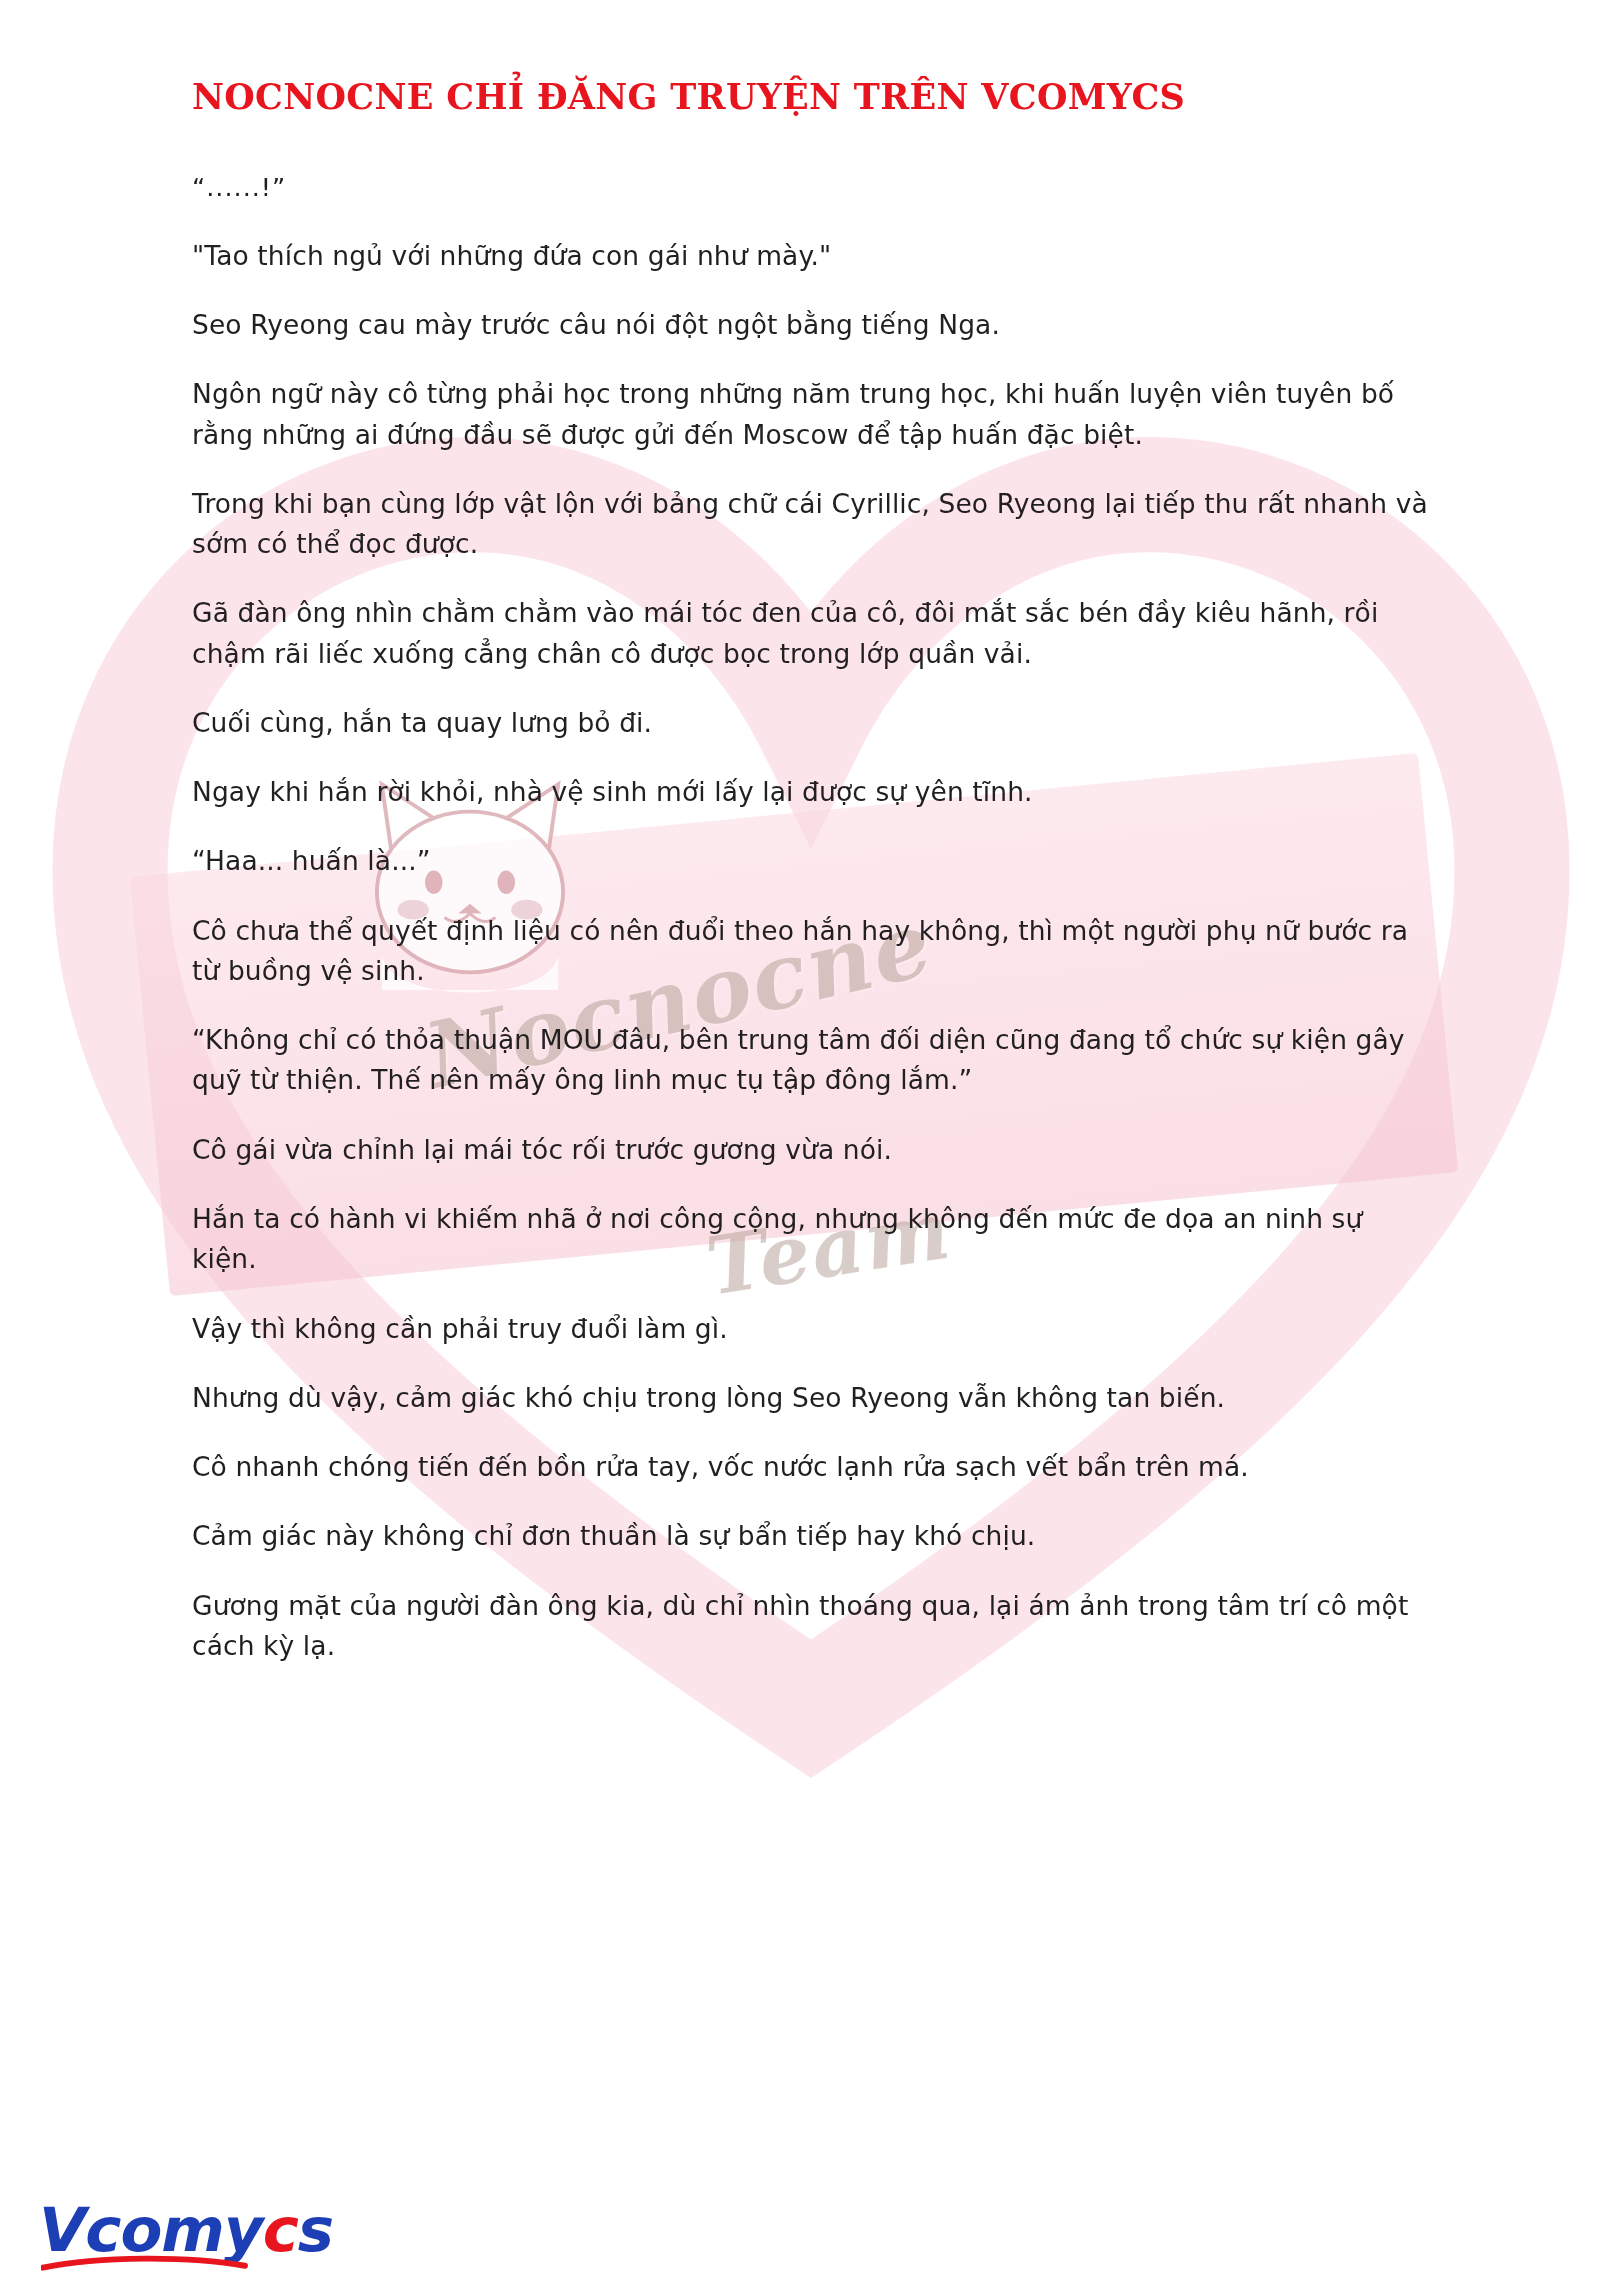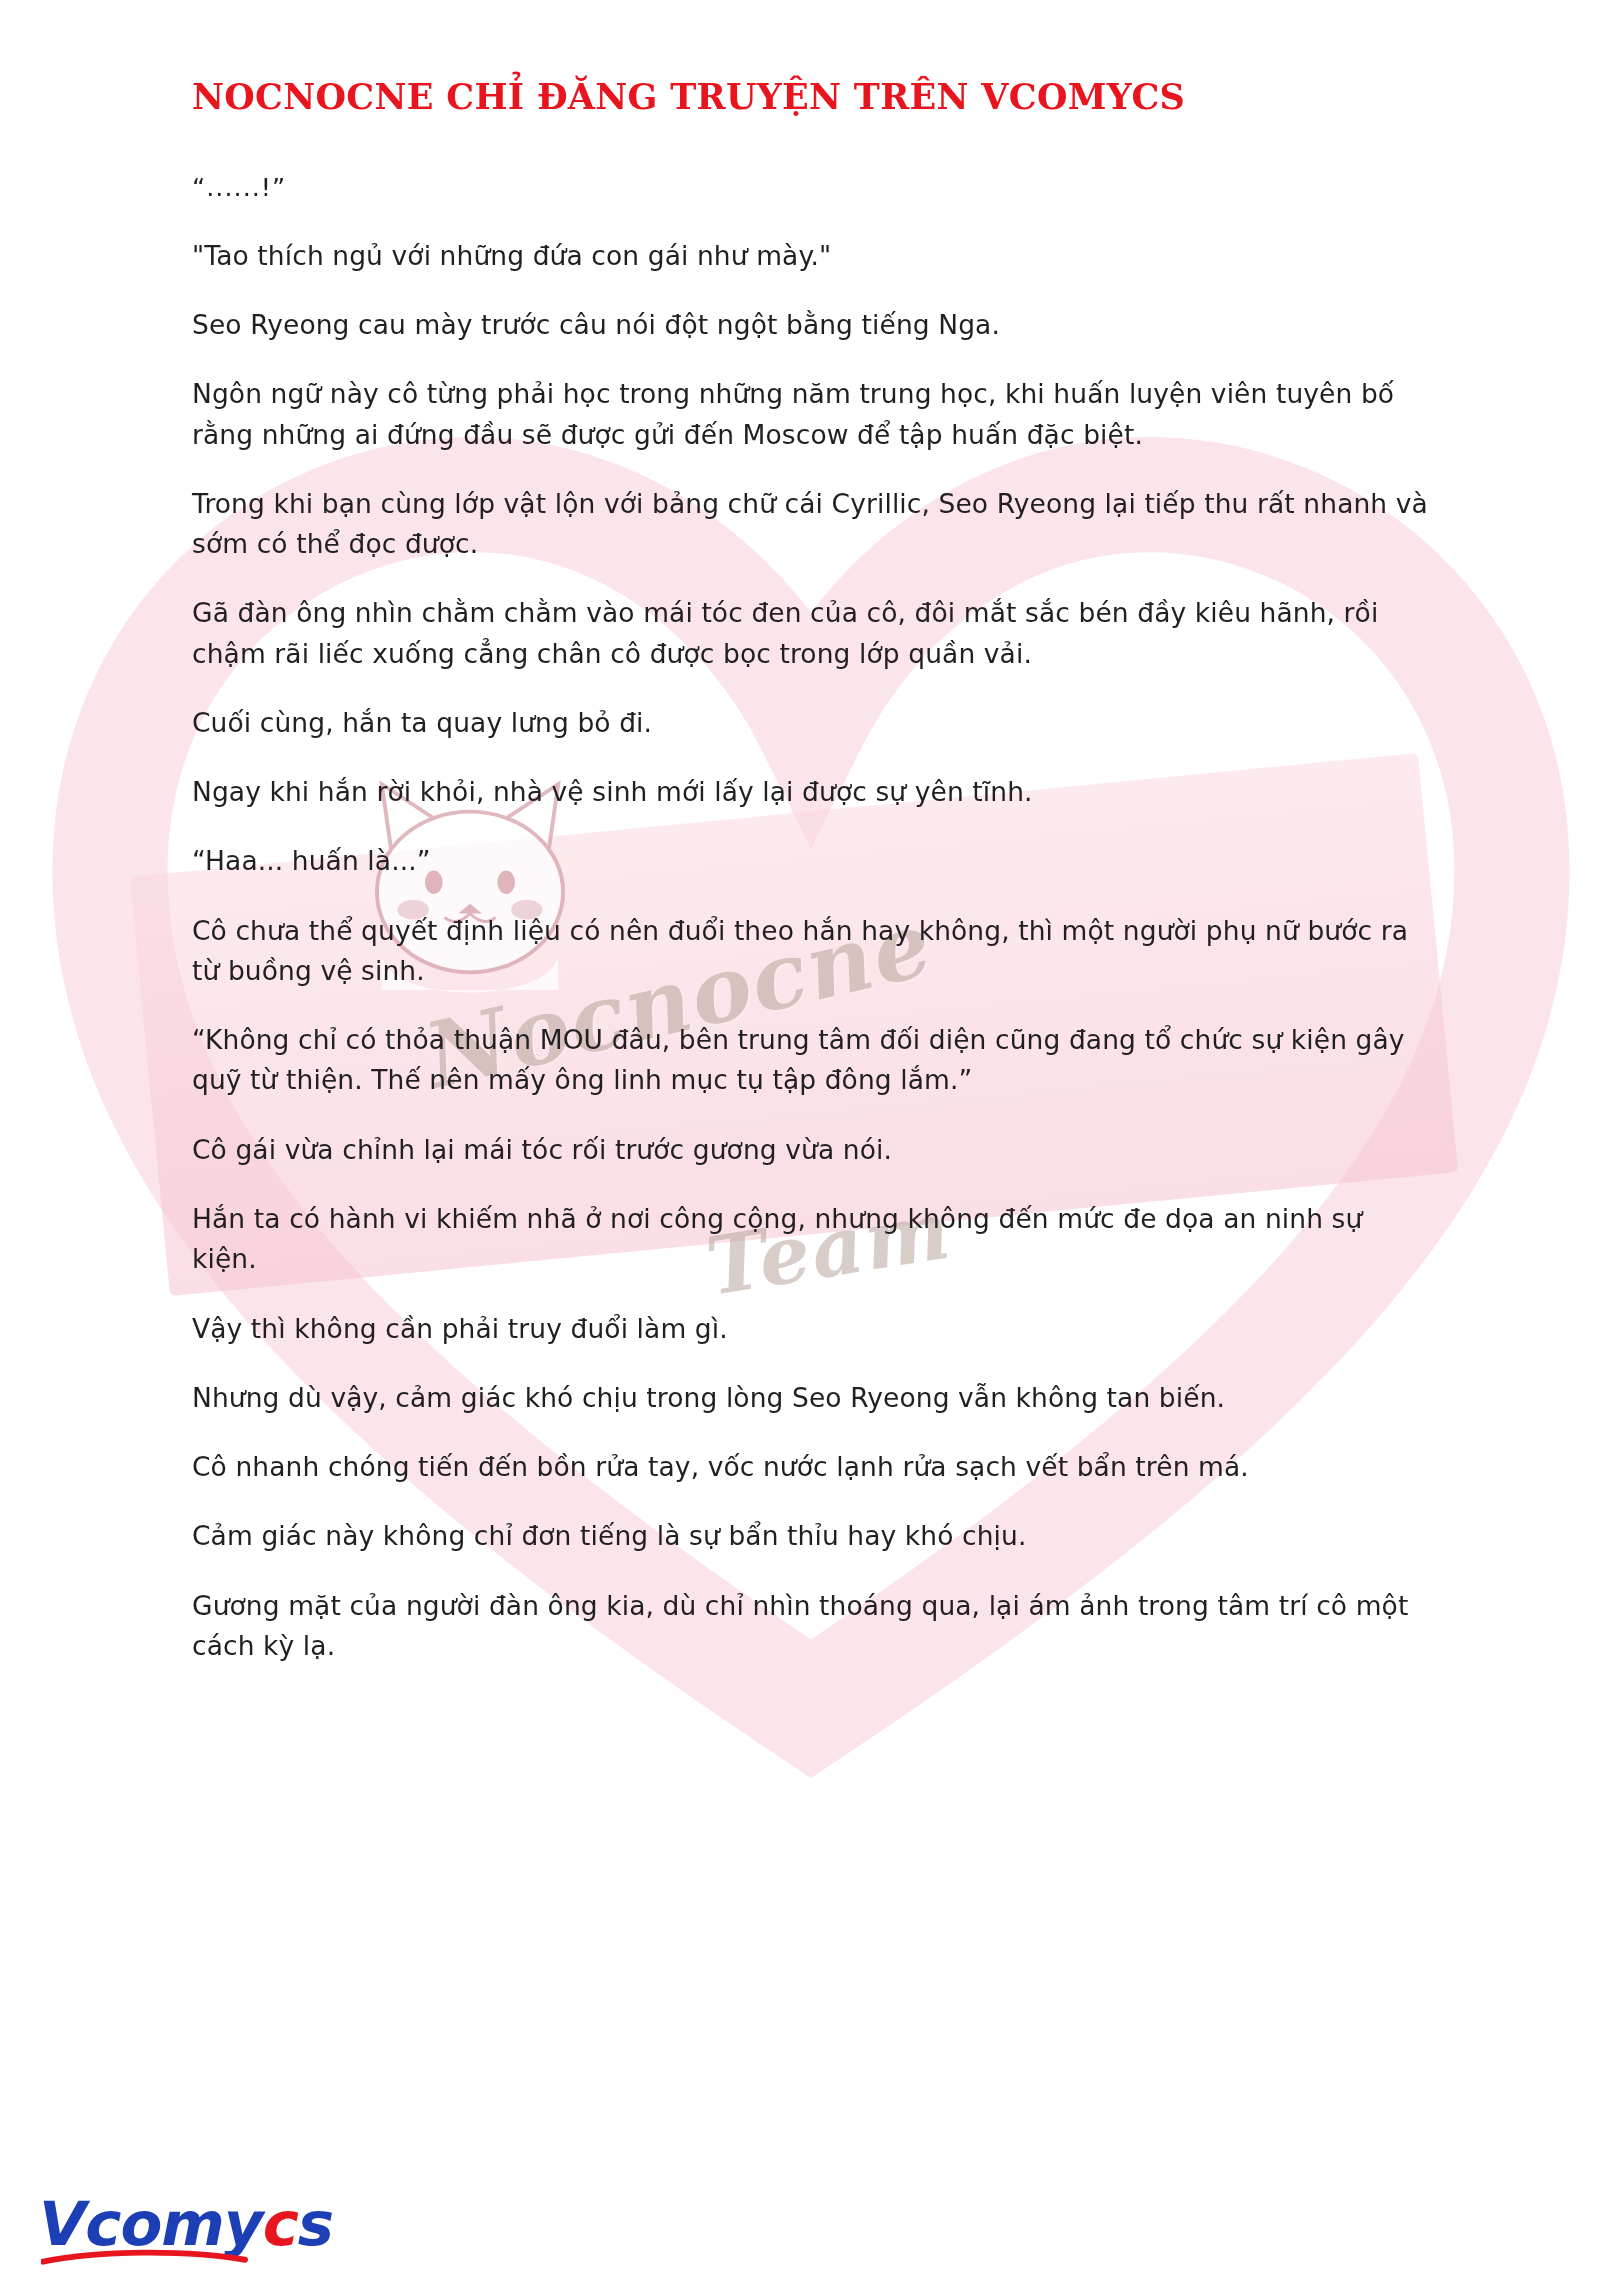--- a/index.html
+++ b/index.html
@@ -107,21 +107,21 @@
   }
   .para.small-quote {
     font-size: 25.5px;
     letter-spacing: 1px;
   }
 
   
   .footer {
     position: absolute;
     left: 39px;
-    bottom: 39px;
+    bottom: 33px;
     z-index: 3;
     display: flex;
   }
   .logo-text {
     font-family: "DejaVu Sans", sans-serif;
     font-weight: bold;
     font-style: italic;
     font-size: 61px;
     color: #1d3fb5;
     letter-spacing: -1px;
@@ -188,21 +188,21 @@
   <p class="para">Cuối cùng, hắn ta quay lưng bỏ đi.</p>
   <p class="para">Ngay khi hắn rời khỏi, nhà vệ sinh mới lấy lại được sự yên tĩnh.</p>
   <p class="para">“Haa... huấn là...”</p>
   <p class="para">Cô chưa thể quyết định liệu có nên đuổi theo hắn hay không, thì một người phụ nữ bước ra từ buồng vệ sinh.</p>
   <p class="para">“Không chỉ có thỏa thuận MOU đâu, bên trung tâm đối diện cũng đang tổ chức sự kiện gây quỹ từ thiện. Thế nên mấy ông linh mục tụ tập đông lắm.”</p>
   <p class="para">Cô gái vừa chỉnh lại mái tóc rối trước gương vừa nói.</p>
   <p class="para">Hắn ta có hành vi khiếm nhã ở nơi công cộng, nhưng không đến mức đe dọa an ninh sự kiện.</p>
   <p class="para">Vậy thì không cần phải truy đuổi làm gì.</p>
   <p class="para">Nhưng dù vậy, cảm giác khó chịu trong lòng Seo Ryeong vẫn không tan biến.</p>
   <p class="para">Cô nhanh chóng tiến đến bồn rửa tay, vốc nước lạnh rửa sạch vết bẩn trên má.</p>
-  <p class="para">Cảm giác này không chỉ đơn tiếng là sự bẩn thỉu hay khó chịu.</p>
+  <p class="para">Cảm giác này không chỉ đơn thuần là sự bẩn tiếp hay khó chịu.</p>
   <p class="para">Gương mặt của người đàn ông kia, dù chỉ nhìn thoáng qua, lại ám ảnh trong tâm trí cô một cách kỳ lạ.</p>
 </div>
 
 <div class="footer">
   <div class="logo-wrap">
     <span class="logo-text">
       <span class="v">V</span><span class="v">comy</span><span class="accent">c</span><span class="v">s</span>
     </span>
     <svg class="logo-swoosh" viewBox="0 0 212 22">
       <path d="M2 16 C 60 4, 150 4, 208 14" stroke="#e8151e" stroke-width="6" fill="none" stroke-linecap="round"></path>

